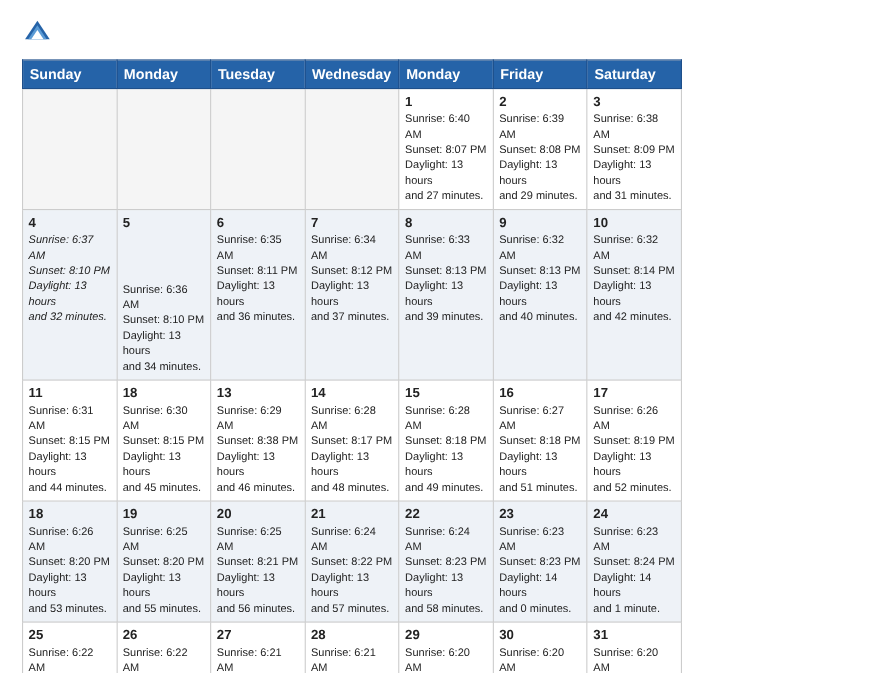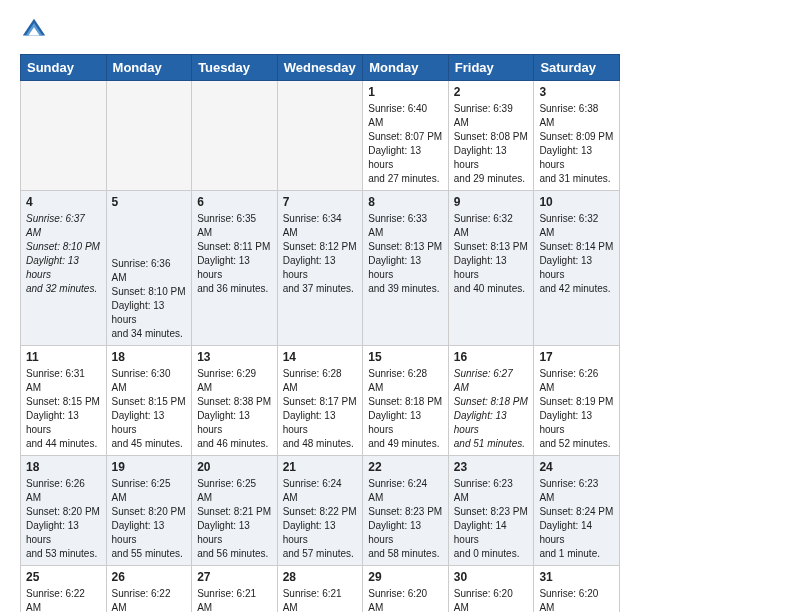--- a/index.html
+++ b/index.html
@@ -237,21 +237,21 @@
           </td>
           <td>
             <span class="day-num">15</span>
             <div class="day-info" style="white-space: pre-line;">Sunrise: 6:28 AM
 Sunset: 8:18 PM
 Daylight: 13 hours
 and 49 minutes.</div>
           </td>
           <td>
             <span class="day-num">16</span>
-            <div class="day-info" style="white-space: pre-line; font-style: italic;">Sunrise: 6:27 AM
+            <div class="day-info" style="white-space: pre-line;">Sunrise: 6:27 AM
 Sunset: 8:18 PM
 Daylight: 13 hours
 and 51 minutes.</div>
           </td>
           <td>
             <span class="day-num">17</span>
             <div class="day-info" style="white-space: pre-line;">Sunrise: 6:26 AM
 Sunset: 8:19 PM
 Daylight: 13 hours
 and 52 minutes.</div>

